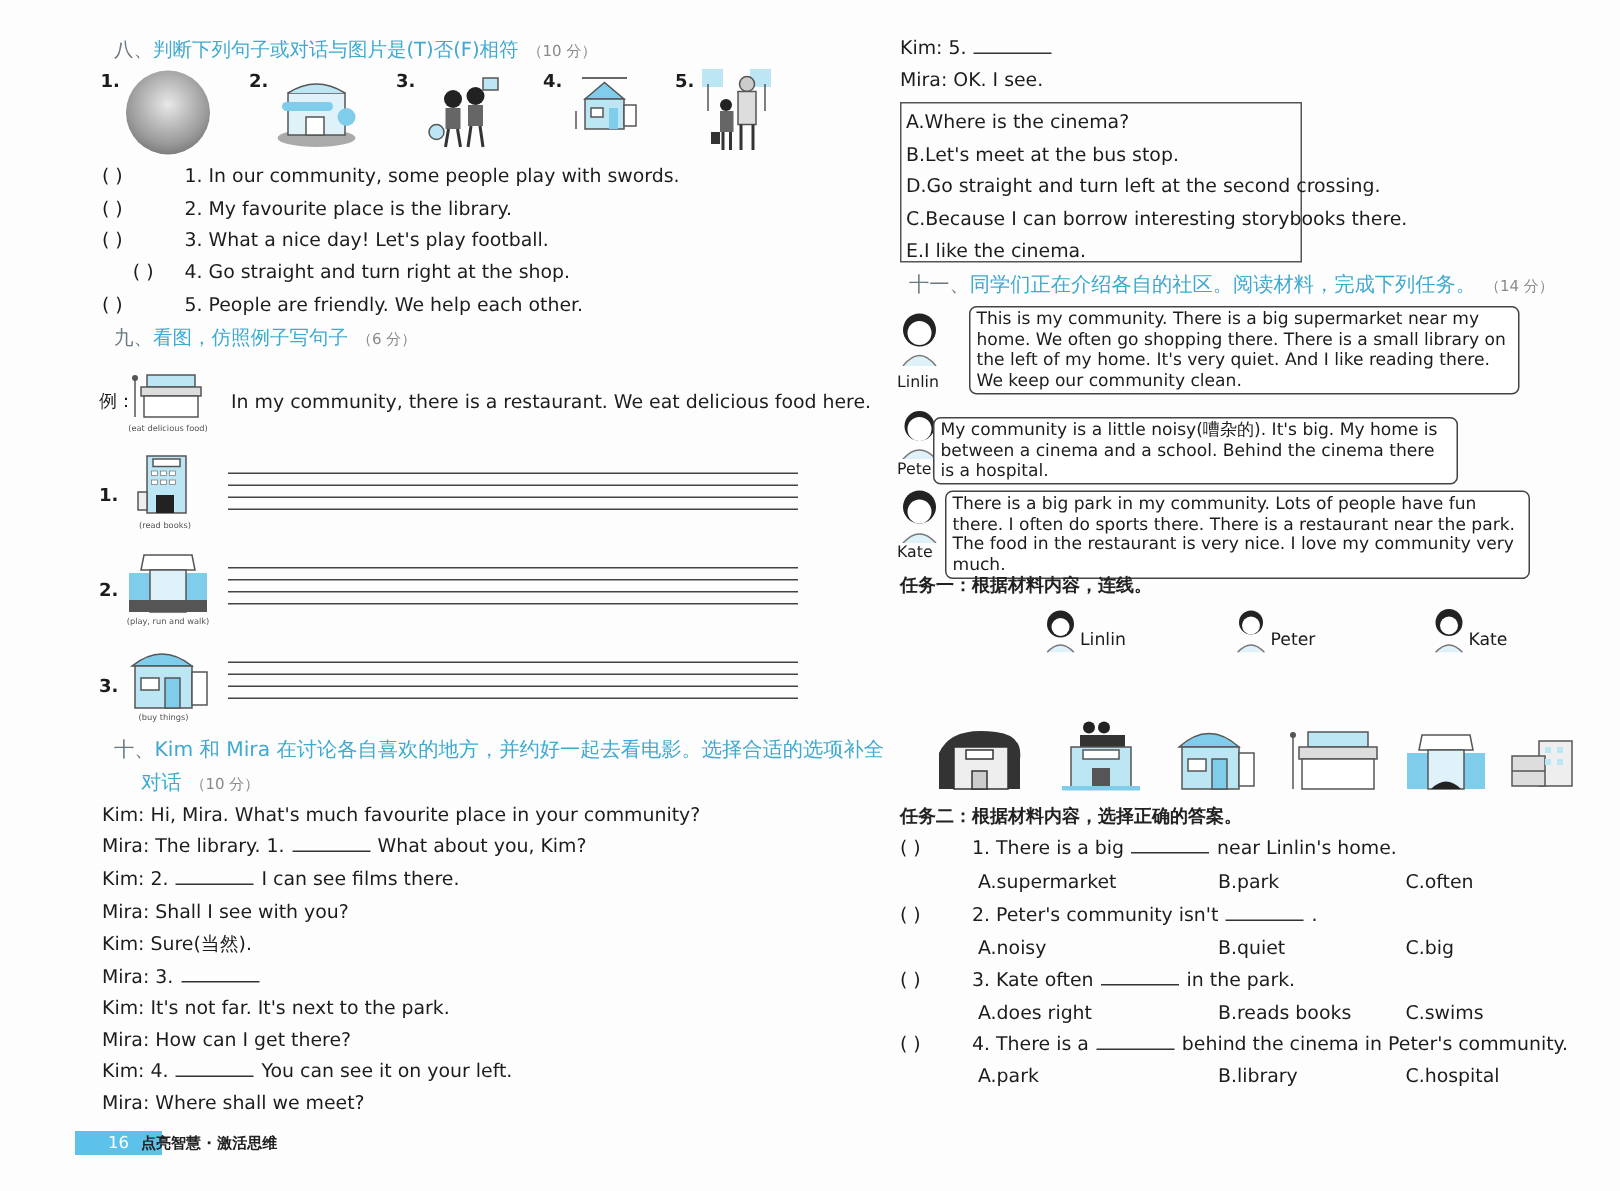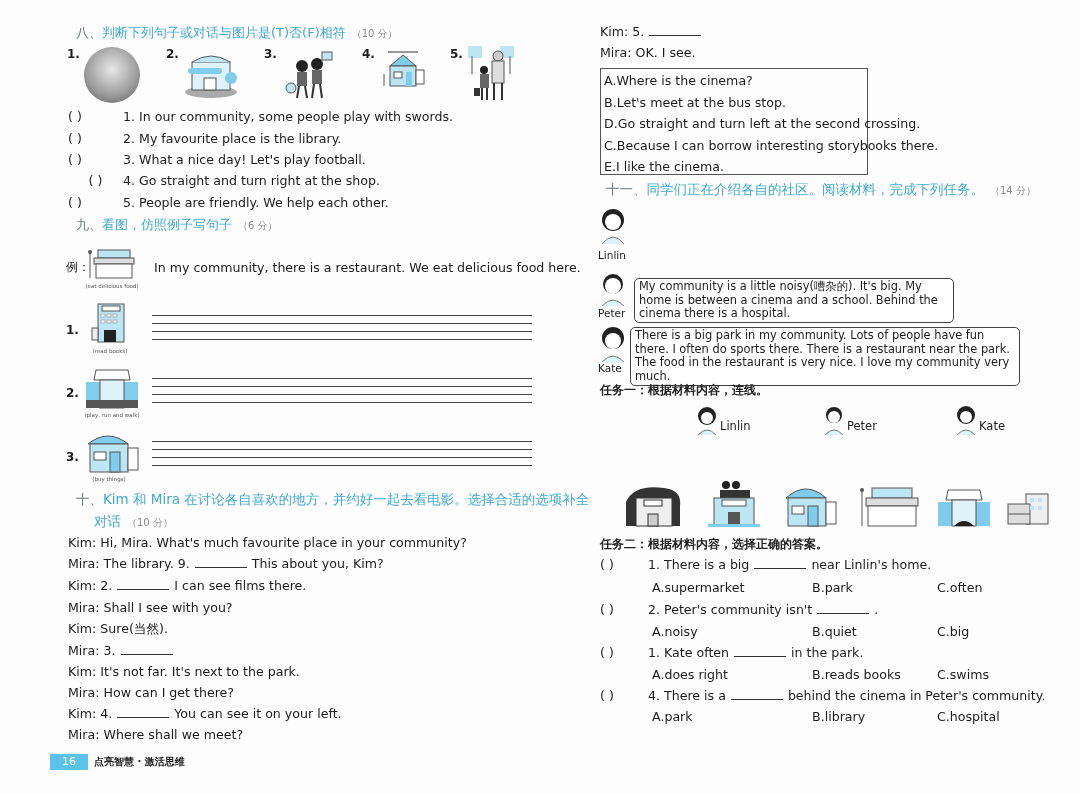--- a/index.html
+++ b/index.html
@@ -19,21 +19,21 @@
   .write-lines { position: absolute; left: 152px; width: 380px; }
   .write-lines div { border-top: 1px solid #444; height: 8px; }
   .caption { font-size: 5.5px; color: #555; text-align: center; position: absolute; white-space: nowrap; }
   .options-box { position: absolute; left: 40px; top: 68px; width: 268px; height: 107px; border: 1.3px solid #555; padding: 1px 3px; }
   .options-box div { font-size: 12.6px; height: 21.5px; line-height: 21px; white-space: nowrap; }
   .bubble { position: absolute; border: 1.3px solid #444; border-radius: 5px; padding: 1px 4px; font-size: 11.4px; line-height: 13.7px; background: #fff; }
   .kid-name { position: absolute; font-size: 10.5px; }
   .task-title { font-size: 12px; font-weight: bold; color: #222; position: absolute; white-space: nowrap; }
   .opt-row { position: absolute; font-size: 12.6px; white-space: nowrap; }
   .opt-row span { position: absolute; }
-  .footer-num { position: absolute; left: 50px; top: 754px; width: 38px; height: 16px; background: #5cc2ea; color: #fff; font-size: 11px; text-align: center; line-height: 16px; }
+  .footer-num { position: absolute; left: 50px; top: 754px; width: 58px; height: 16px; background: #5cc2ea; color: #fff; font-size: 11px; text-align: center; line-height: 16px; }
   .footer-text { position: absolute; left: 94px; top: 755px; font-size: 10px; font-weight: bold; color: #222; }
 </style>
 </head>
 <body>
 
 <div class="page left">
 
   <div class="abs sec-title" style="left:48px; top:24px;">
     <span>八、</span><span class="cn">判断下列句子或对话与图片是(T)否(F)相符</span><span class="pts">（10 分）</span>
   </div>
@@ -186,21 +186,21 @@
     </div>
 
   <div class="abs sec-title" style="left:48px; top:491px; font-size:13.5px;">
     <span>十、</span><span class="cn">Kim 和 Mira 在讨论各自喜欢的地方，并约好一起去看电影。选择合适的选项补全</span>
   </div>
   <div class="abs sec-title" style="left:66px; top:513px; font-size:13.5px;">
     <span class="cn">对话</span><span class="pts">（10 分）</span>
   </div>
 
   <div class="abs line" style="left:68px; top:535px;"><span>Kim:</span> <span>Hi, Mira. What's much favourite place in your community?</span></div>
-  <div class="abs line" style="left:68px; top:556px;"><span>Mira:</span> <span>The library. 9.</span><span class="blank"></span><span>This about you, Kim?</span></div>
+  <div class="abs line" style="left:68px; top:556px;"><span>Mira:</span> <span>The library. 1.</span><span class="blank"></span><span>What about you, Kim?</span></div>
   <div class="abs line" style="left:68px; top:578px;"><span>Kim:</span> <span>2.</span><span class="blank"></span><span>I can see films there.</span></div>
   <div class="abs line" style="left:68px; top:600px;"><span>Mira:</span> <span>Shall I see with you?</span></div>
   <div class="abs line" style="left:68px; top:621px;"><span>Kim:</span> <span>Sure(当然).</span></div>
   <div class="abs line" style="left:68px; top:643px;"><span>Mira:</span> <span>3.</span><span class="blank"></span></div>
   <div class="abs line" style="left:68px; top:664px;"><span>Kim:</span> <span>It's not far. It's next to the park.</span></div>
   <div class="abs line" style="left:68px; top:685px;"><span>Mira:</span> <span>How can I get there?</span></div>
   <div class="abs line" style="left:68px; top:706px;"><span>Kim:</span> <span>4.</span><span class="blank"></span><span>You can see it on your left.</span></div>
   <div class="abs line" style="left:68px; top:727px;"><span>Mira:</span> <span>Where shall we meet?</span></div>
 
   <div class="footer-num">16</div>
@@ -225,30 +225,31 @@
   </div>
 
   <div class="icon-box" style="left:38px; top:206px; width:30px; height:38px;">
     <svg width="30" height="38">
         <circle cx="15" cy="14" r="11" fill="#222"></circle>
         <circle cx="15" cy="16" r="8" fill="#fff"></circle>
         <path d="M4 38 Q15 24 26 38" fill="#dff2fa" stroke="#777"></path>
       </svg>
   </div>
   <div class="kid-name" style="left:38px; top:249px;">Linlin</div>
+  <div class="bubble" style="left:86px; top:204px; width:367px;">This is my community. There is a big supermarket near my home. We often go shopping there. There is a small library on the left of my home. It's very quiet. And I like reading there. We keep our community clean.</div>
 
   <div class="icon-box" style="left:38px; top:272px; width:30px; height:34px;">
     <svg width="30" height="34">
         <circle cx="15" cy="12" r="10" fill="#222"></circle>
         <circle cx="15" cy="14" r="8" fill="#fff"></circle>
         <path d="M4 34 Q15 22 26 34" fill="#dff2fa" stroke="#777"></path>
       </svg>
   </div>
   <div class="kid-name" style="left:38px; top:307px;">Peter</div>
-  <div class="bubble" style="left:74px; top:278px; width:320px;">My community is a little noisy(嘈杂的). It's big. My home is between a cinema and a school. Behind the cinema there is a hospital.</div>
+  <div class="bubble" style="left:62px; top:278px; width:350px;">My community is a little noisy(嘈杂的). It's big. My home is between a cinema and a school. Behind the cinema there is a hospital.</div>
 
   <div class="icon-box" style="left:38px; top:326px; width:30px; height:36px;">
     <svg width="30" height="36">
         <circle cx="15" cy="12" r="11" fill="#222"></circle>
         <circle cx="15" cy="15" r="8" fill="#fff"></circle>
         <path d="M4 36 Q15 24 26 36" fill="#dff2fa" stroke="#777"></path>
       </svg>
   </div>
   <div class="kid-name" style="left:38px; top:362px;">Kate</div>
   <div class="bubble" style="left:70px; top:327px; width:390px;">There is a big park in my community. Lots of people have fun there. I often do sports there. There is a restaurant near the park. The food in the restaurant is very nice. I love my community very much.</div>
@@ -350,21 +351,21 @@
     <span style="left:285px;">C.often</span>
   </div>
 
   <div class="abs line" style="left:40px; top:602px;"><span class="paren" style="width:48px;">(      )</span><span>2. Peter's community isn't</span><span class="blank"></span><span>.</span></div>
   <div class="opt-row" style="left:92px; top:624px;">
     <span style="left:0;">A.noisy</span>
     <span style="left:160px;">B.quiet</span>
     <span style="left:285px;">C.big</span>
   </div>
 
-  <div class="abs line" style="left:40px; top:645px;"><span class="paren" style="width:48px;">(      )</span><span>1. Kate often</span><span class="blank"></span><span>in the park.</span></div>
+  <div class="abs line" style="left:40px; top:645px;"><span class="paren" style="width:48px;">(      )</span><span>3. Kate often</span><span class="blank"></span><span>in the park.</span></div>
   <div class="opt-row" style="left:92px; top:667px;">
     <span style="left:0;">A.does right</span>
     <span style="left:160px;">B.reads books</span>
     <span style="left:285px;">C.swims</span>
   </div>
 
   <div class="abs line" style="left:40px; top:688px;"><span class="paren" style="width:48px;">(      )</span><span>4. There is a</span><span class="blank"></span><span>behind the cinema in Peter's community.</span></div>
   <div class="opt-row" style="left:92px; top:709px;">
     <span style="left:0;">A.park</span>
     <span style="left:160px;">B.library</span>

